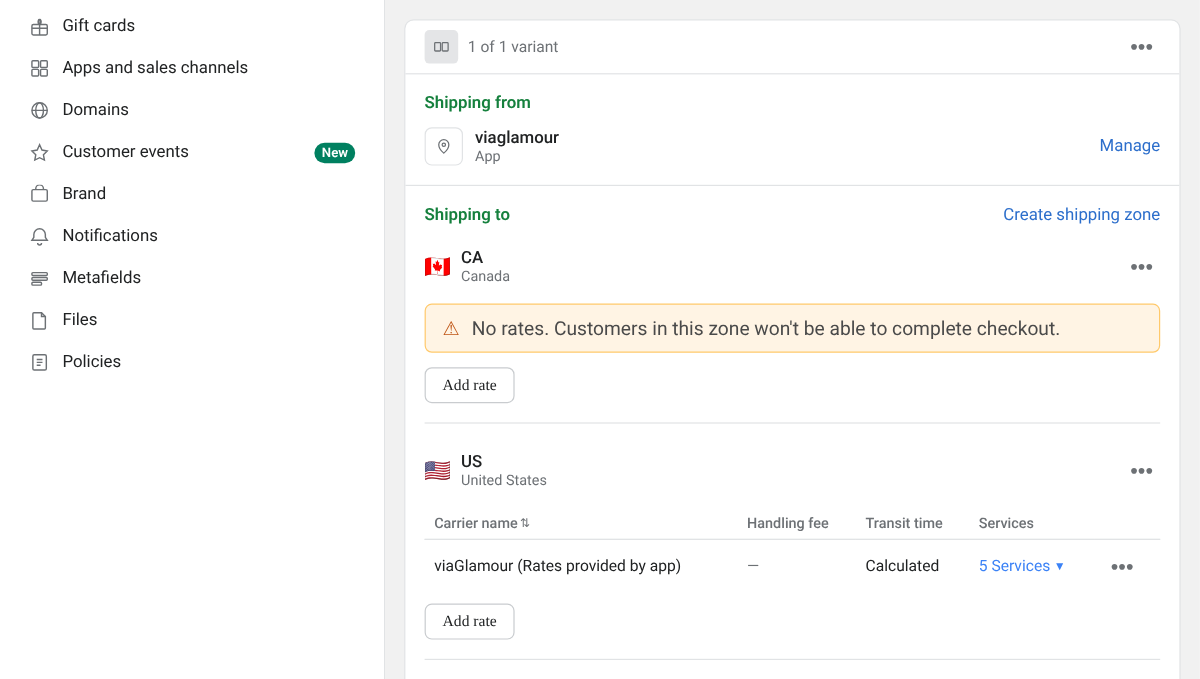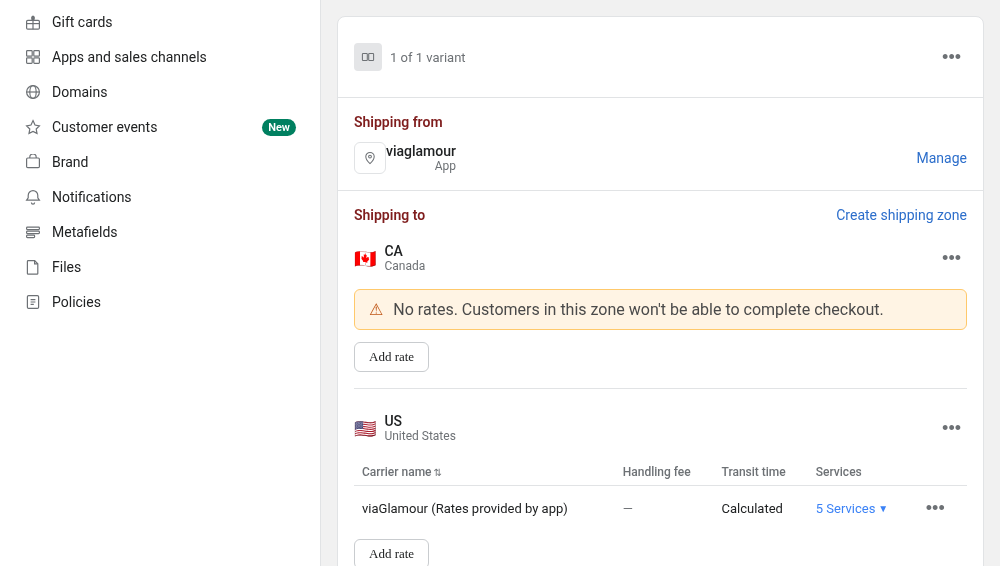--- a/index.html
+++ b/index.html
@@ -10,33 +10,33 @@
     .sidebar-item { display: flex; align-items: center; gap: 10px; padding: 8px 16px; cursor: pointer; color: #202223; border-radius: 6px; margin: 1px 8px; }
     .sidebar-item .icon { width: 18px; height: 18px; flex-shrink: 0; display: flex; align-items: center; justify-content: center; color: #6d7175; }
     .sidebar-item .label { font-size: 14px; color: #202223; flex: 1; }
     .badge-new { background: #008060; color: #fff; font-size: 11px; font-weight: 600; padding: 2px 6px; border-radius: 10px; }
 
     
     .main { flex: 1; overflow-y: auto; background: #f1f1f1; padding: 0; }
     .content-card { background: #fff; border: 1px solid #e1e3e5; border-radius: 8px; margin: 16px; padding: 0; }
 
     
-    .top-row { display: flex; align-items: center; justify-content: space-between; padding: 26px 16px; border-bottom: 1px solid #e1e3e5; }
+    .top-row { display: flex; align-items: center; justify-content: space-between; padding: 8px 16px; border-bottom: 1px solid #e1e3e5; }
     .variant-info { display: flex; align-items: center; gap: 8px; }
     .variant-icon { width: 28px; height: 28px; background: #e4e5e7; border-radius: 4px; display: flex; align-items: center; justify-content: center; }
     .dots-btn { background: none; border: none; cursor: pointer; color: #6d7175; font-size: 18px; padding: 2px 6px; border-radius: 4px; }
 
     
     .section { padding: 16px; }
-    .section-title { font-size: 14px; font-weight: 600; margin-bottom: 12px; color: #7f1d1d; }
+    .section-title { font-size: 14px; font-weight: 600; margin-bottom: 12px; color: #15803d; }
     .section + .section { border-top: 1px solid #e1e3e5; }
 
     
     .shipping-from-row { display: flex; align-items: center; justify-content: space-between; }
-    .shipping-source { display: flex; align-items: center; gap: 0; text-align: right; }
+    .shipping-source { display: flex; align-items: center; gap: 10px; }
     .location-icon-wrap { width: 32px; height: 32px; border: 1px solid #e1e3e5; border-radius: 6px; display: flex; align-items: center; justify-content: center; }
     .source-name { font-size: 14px; font-weight: 500; }
     .source-type { font-size: 12px; color: #6d7175; }
     .manage-link { color: #2c6ecb; font-size: 14px; text-decoration: none; cursor: pointer; }
 
     
     .shipping-to-header { display: flex; align-items: center; justify-content: space-between; margin-bottom: 12px; }
     .create-zone-link { color: #2c6ecb; font-size: 14px; text-decoration: none; cursor: pointer; }
 
     

